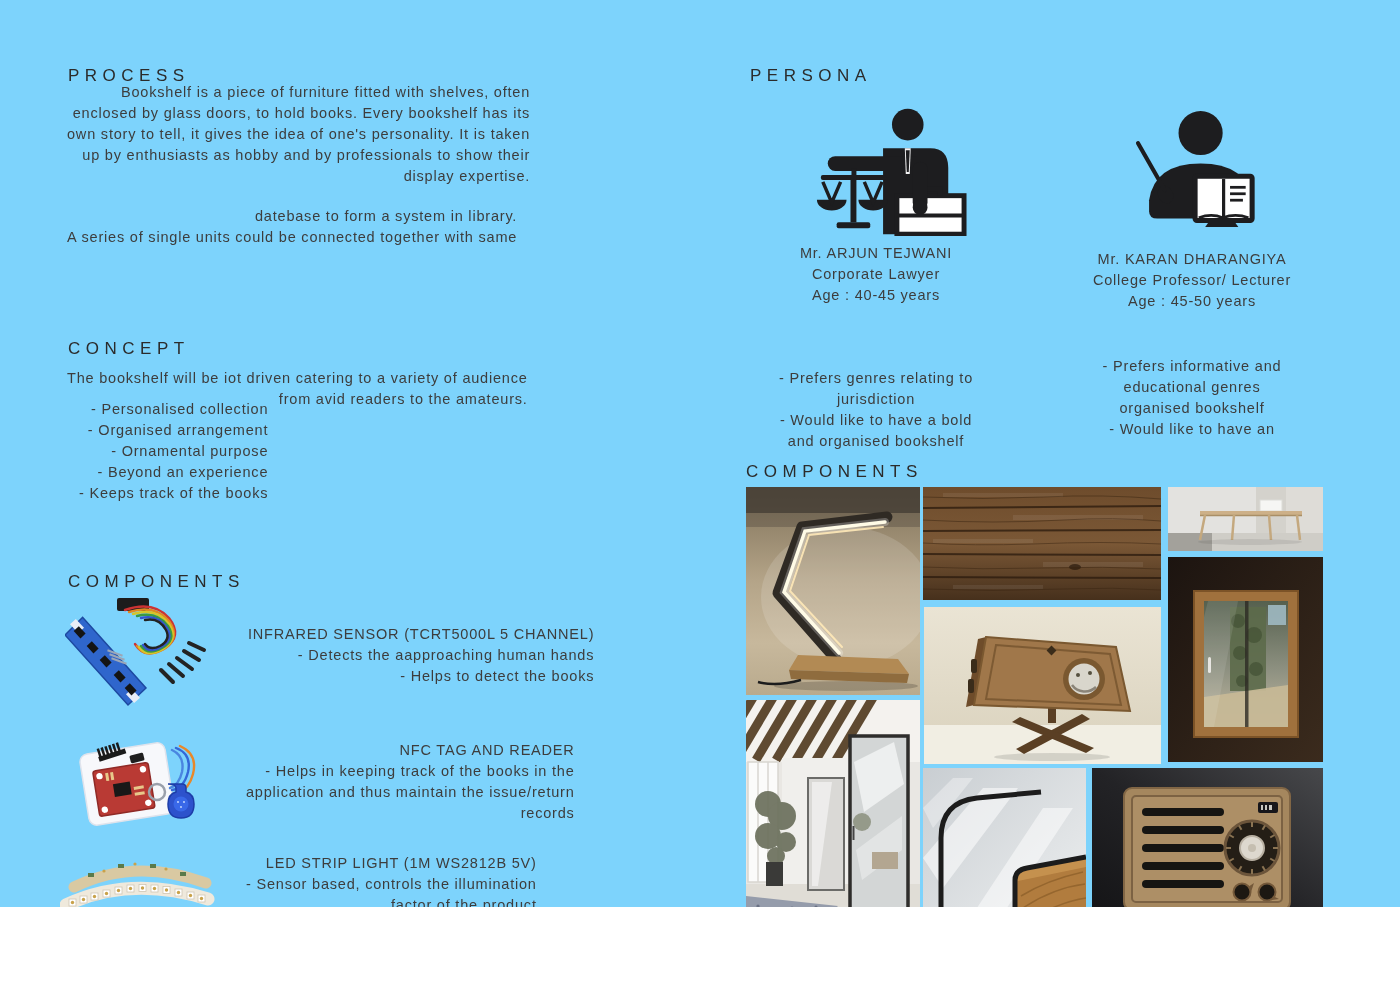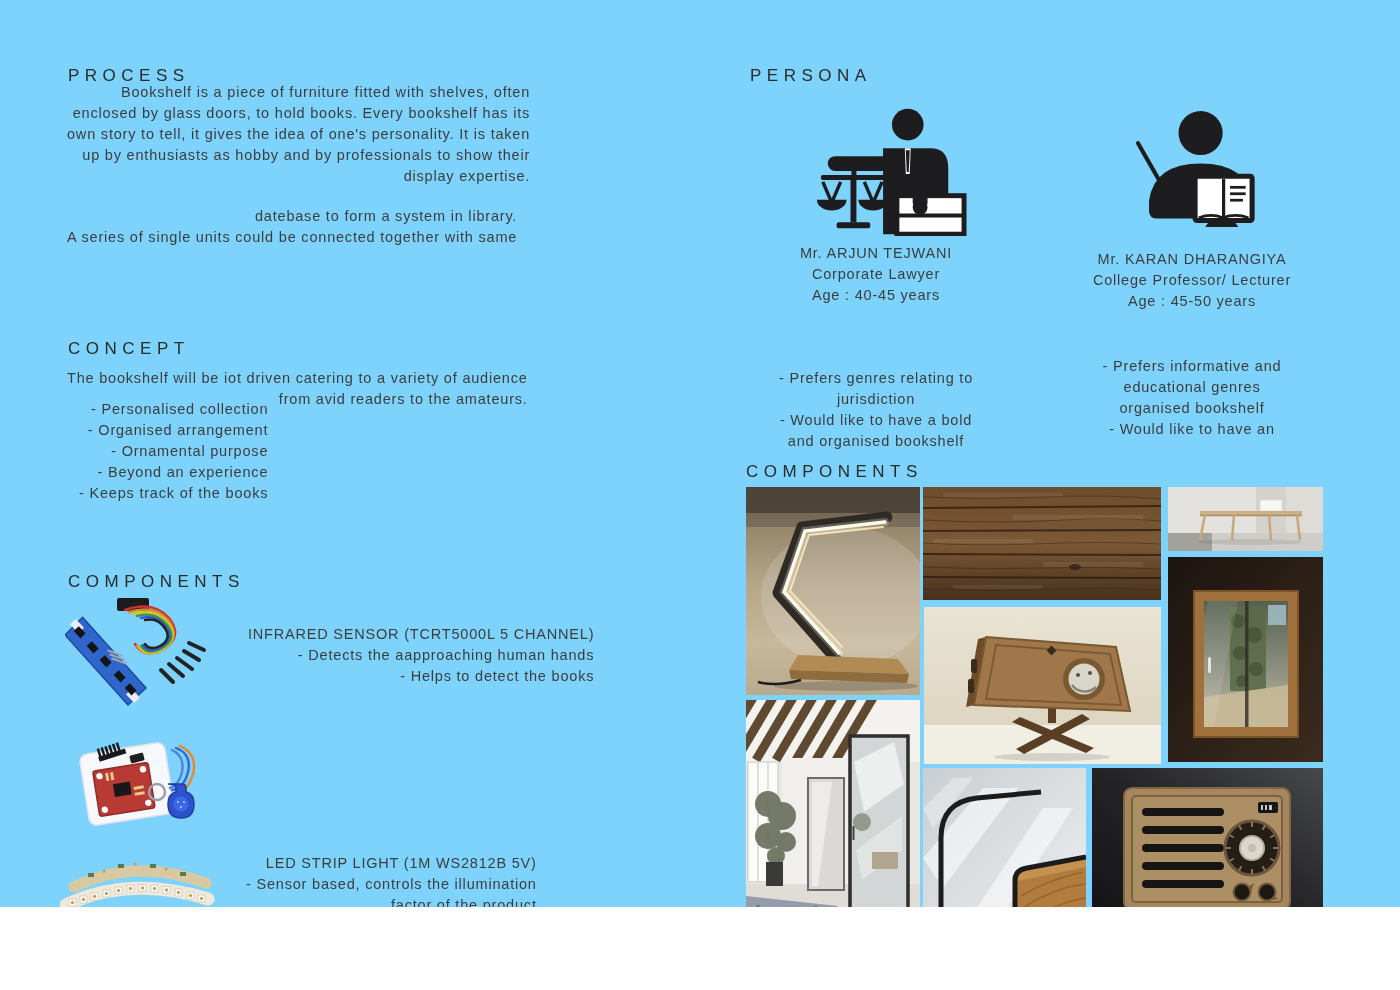--- a/index.html
+++ b/index.html
@@ -128,20 +128,26 @@
       </g>
       <circle cx="85" cy="60" r="8" fill="none" stroke="#9aa0ab" stroke-width="2.5"></circle>
       <path d="M96,52 h14 q4,0 4,4 v4 q8,2 8,12 q0,14 -13,14 q-13,0 -13,-14 q0,-10 8,-12 v-4 q0,-4 -8,-4 z" fill="#2d52cc" stroke="#1d3da8" stroke-width="1.5"></path>
       <circle cx="109" cy="72" r="7.5" fill="#3968e8"></circle>
       <circle cx="106" cy="70" r="0.9" fill="#cfe0ff"></circle>
         <circle cx="112" cy="70" r="0.9" fill="#cfe0ff"></circle>
         <circle cx="109" cy="75" r="0.9" fill="#cfe0ff"></circle>
     </svg>
   </figure>
 
+  <div class="body" style="left:246px;top:740px;">
+    <div class="tline">NFC TAG AND READER</div>
+    <div class="tline">- Helps in keeping track of the books in the</div>
+    <div class="tline">application and thus maintain the issue/return</div>
+    <div class="tline">records</div>
+  </div>
 
   <figure class="img" style="left:60px;top:853px;width:155px;height:75px;" title="coiled addressable LED strip">
     <svg viewBox="0 0 155 75" preserveAspectRatio="none">
       <path d="M14,34 Q75,4 146,30" fill="none" stroke="#d9c9a2" stroke-width="11" stroke-linecap="round"></path>
       <g fill="#5a7a4a">
         <rect x="28" y="20" width="6" height="4"></rect>
           <rect x="58" y="11" width="6" height="4"></rect>
         <rect x="90" y="11" width="6" height="4"></rect>
           <rect x="120" y="19" width="6" height="4"></rect>
       </g>

